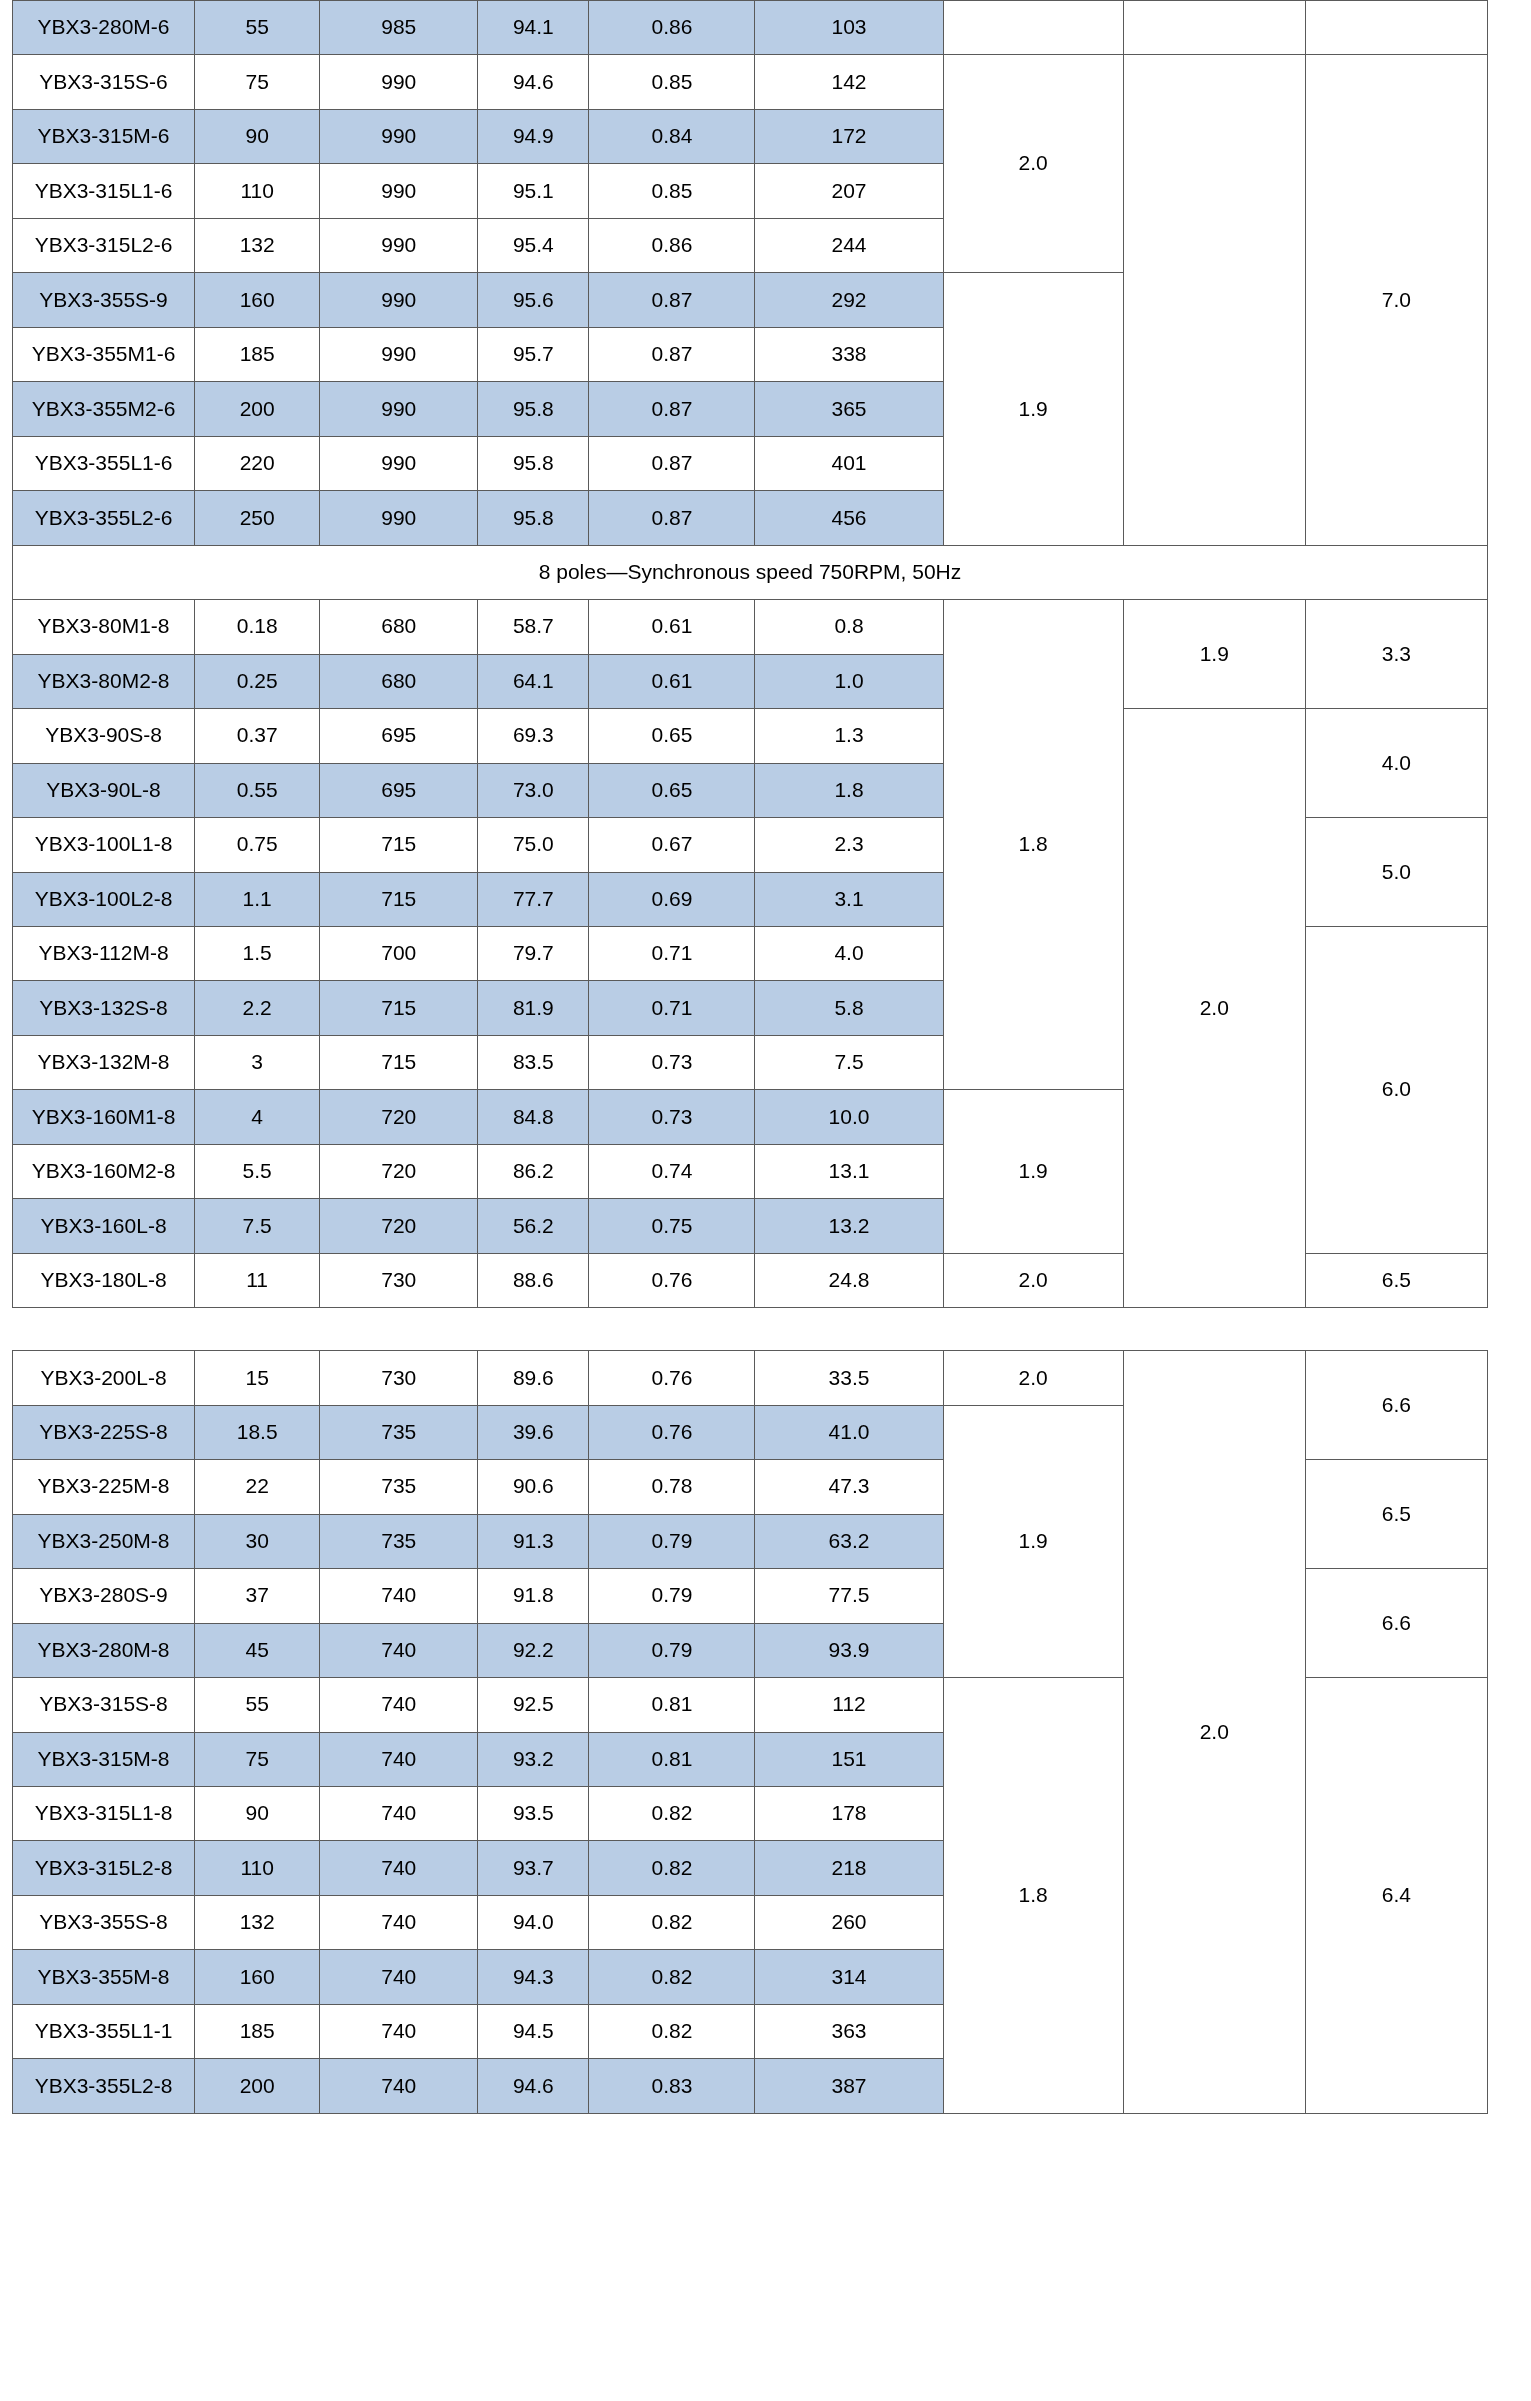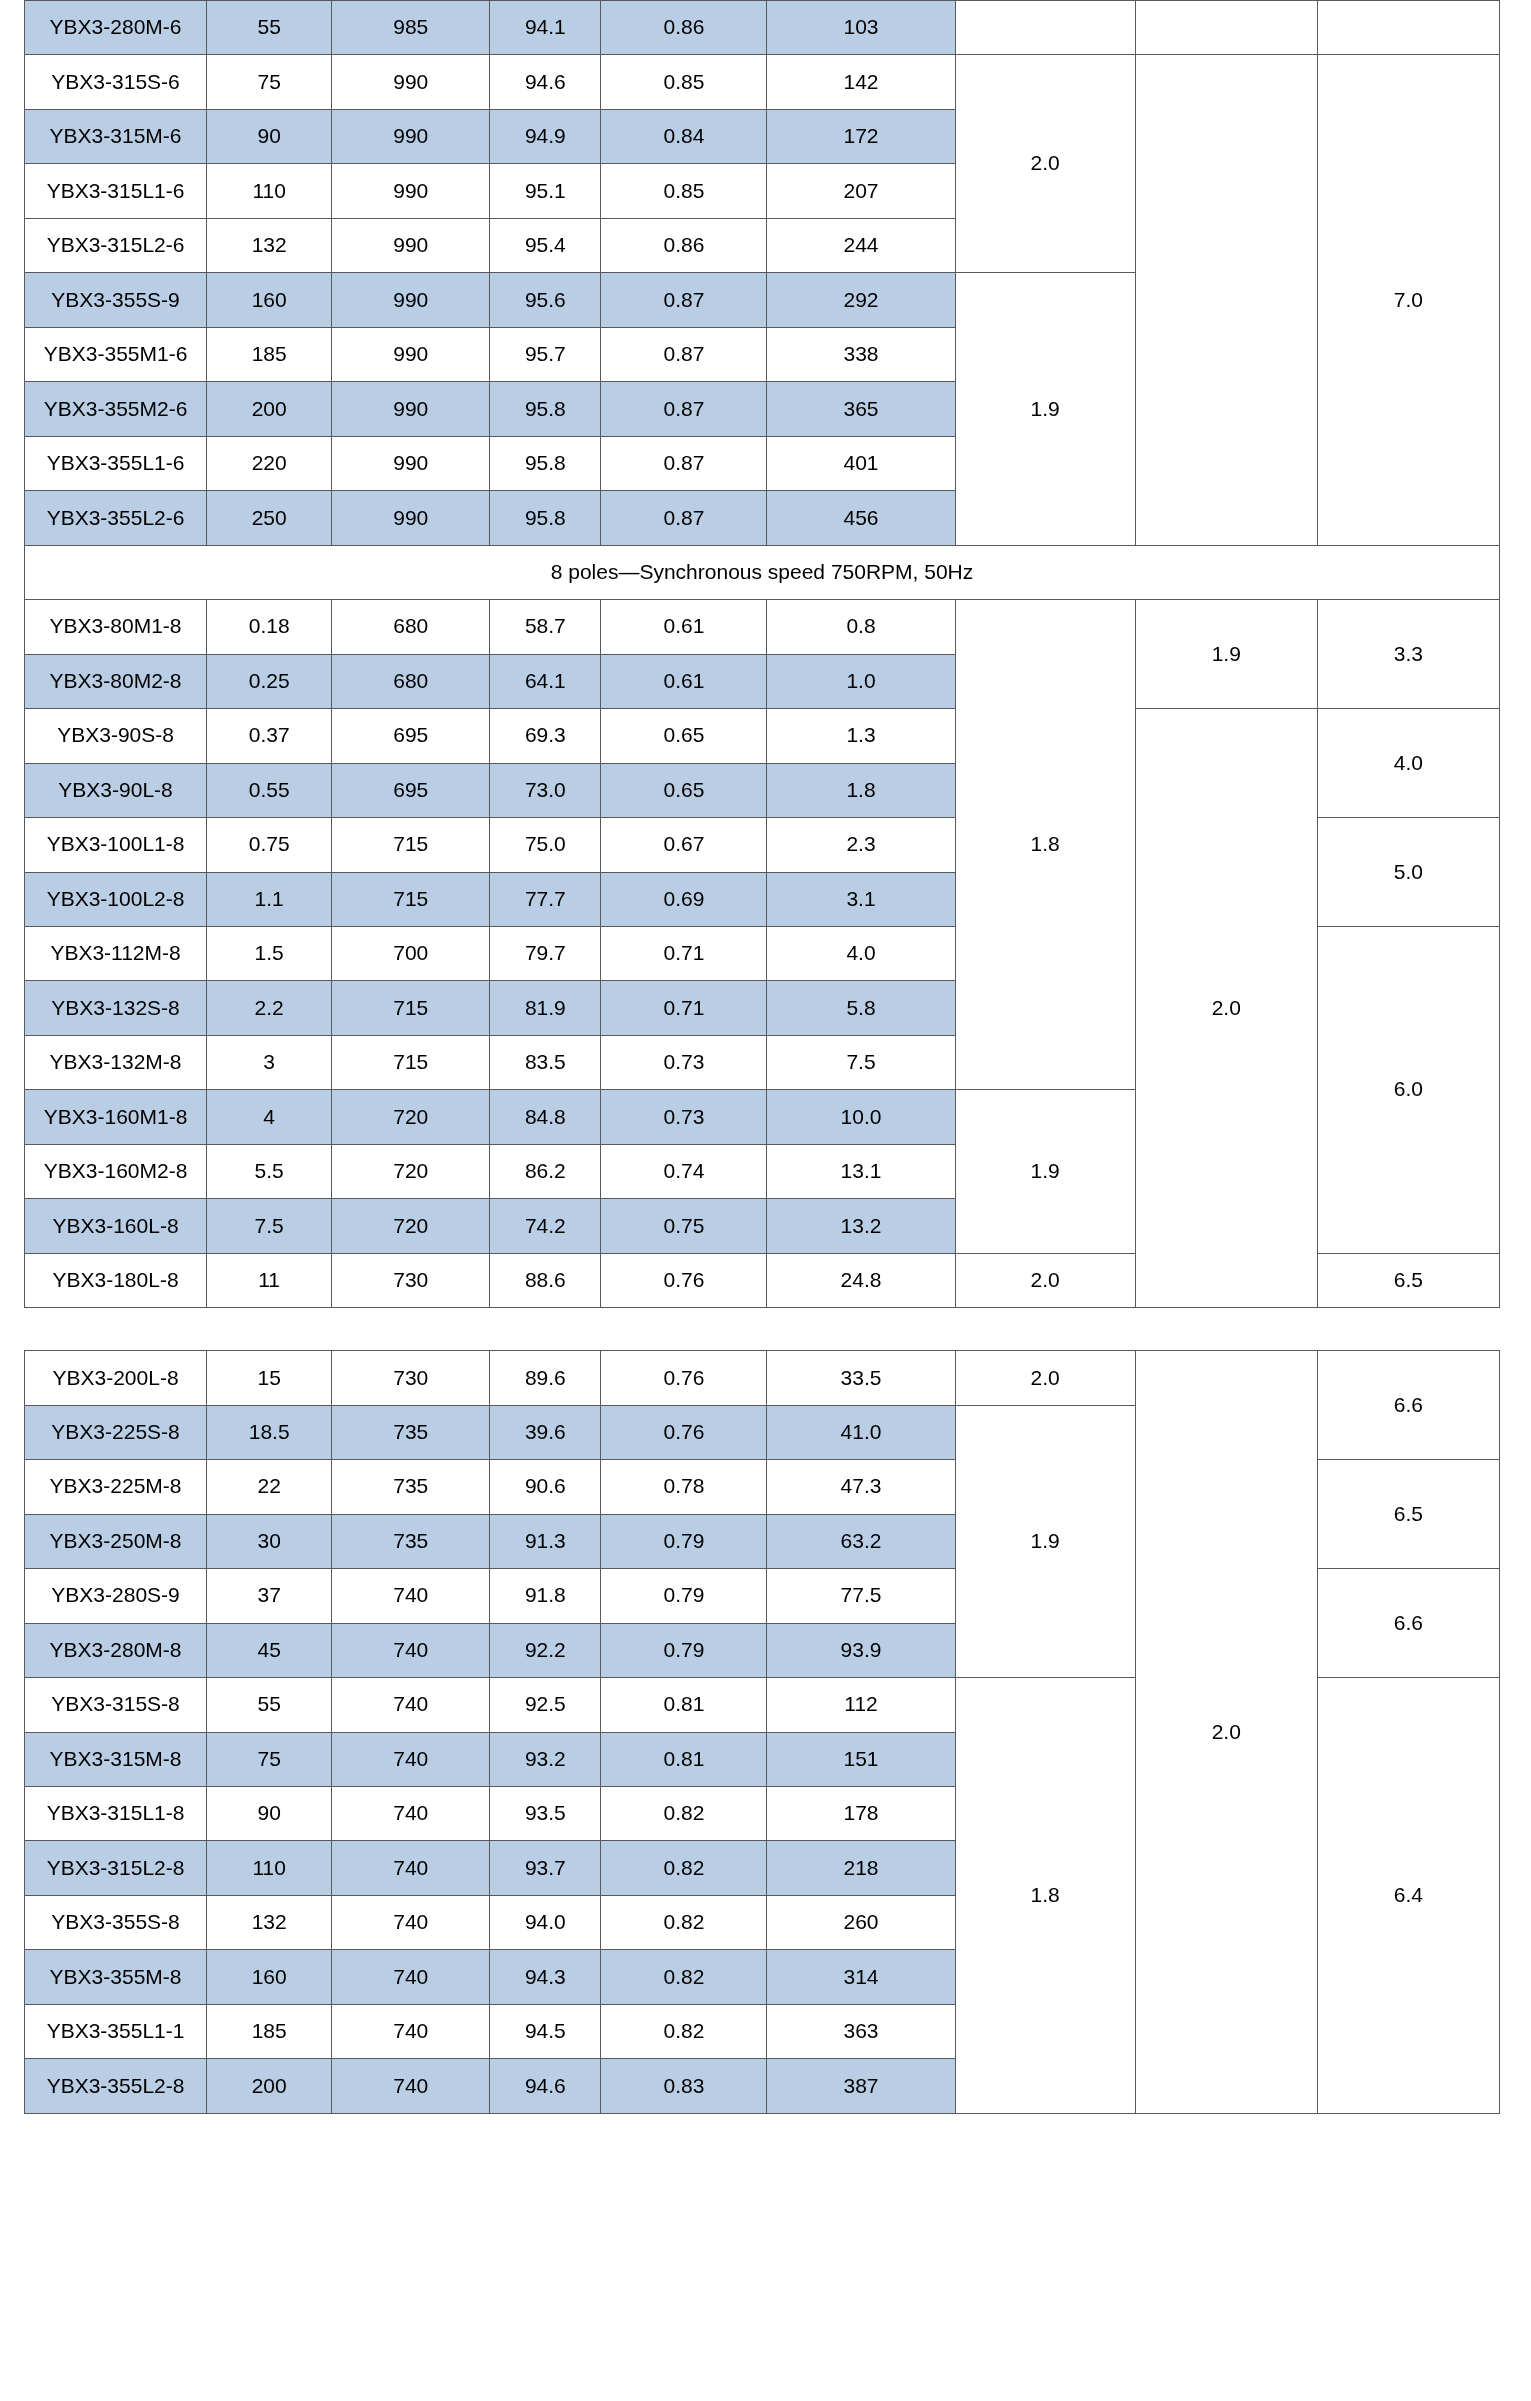--- a/index.html
+++ b/index.html
@@ -9,21 +9,21 @@
   }
   body {
     width: 1532px;
     font-family: "Liberation Sans", sans-serif;
     color: #000000;
     -webkit-font-smoothing: antialiased;
   }
   .page {
     width: 1284px;
     box-sizing: border-box;
-    padding: 0 24px;
+    padding: 0 12px;
   }
   table.spec {
     width: 1476px;
     border-collapse: collapse;
     table-layout: fixed;
     margin: 0;
   }
   table.spec td {
     border: 0.8px solid #5a5a5a;
     font-size: 21px;
@@ -272,21 +272,21 @@
           <td class="body-cell">5.5</td>
           <td class="body-cell">720</td>
           <td class="body-cell">86.2</td>
           <td class="body-cell">0.74</td>
           <td class="body-cell">13.1</td>
         </tr>
         <tr class="shaded">
           <td class="body-cell model">YBX3-160L-8</td>
           <td class="body-cell">7.5</td>
           <td class="body-cell">720</td>
-          <td class="body-cell">74.2</td>
+          <td class="body-cell">56.2</td>
           <td class="body-cell">0.75</td>
           <td class="body-cell">13.2</td>
         </tr>
         <tr>
           <td class="body-cell model">YBX3-180L-8</td>
           <td class="body-cell">11</td>
           <td class="body-cell">730</td>
           <td class="body-cell">88.6</td>
           <td class="body-cell">0.76</td>
           <td class="body-cell">24.8</td>

